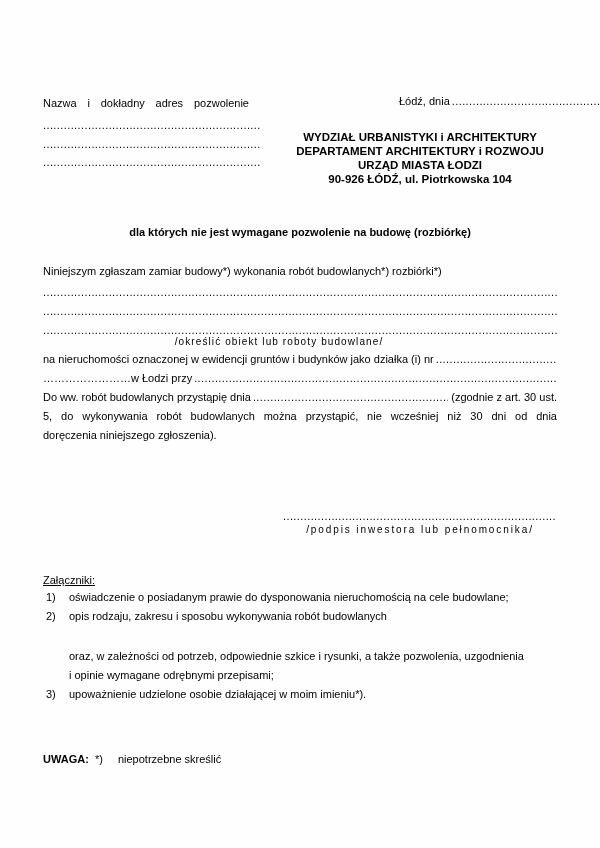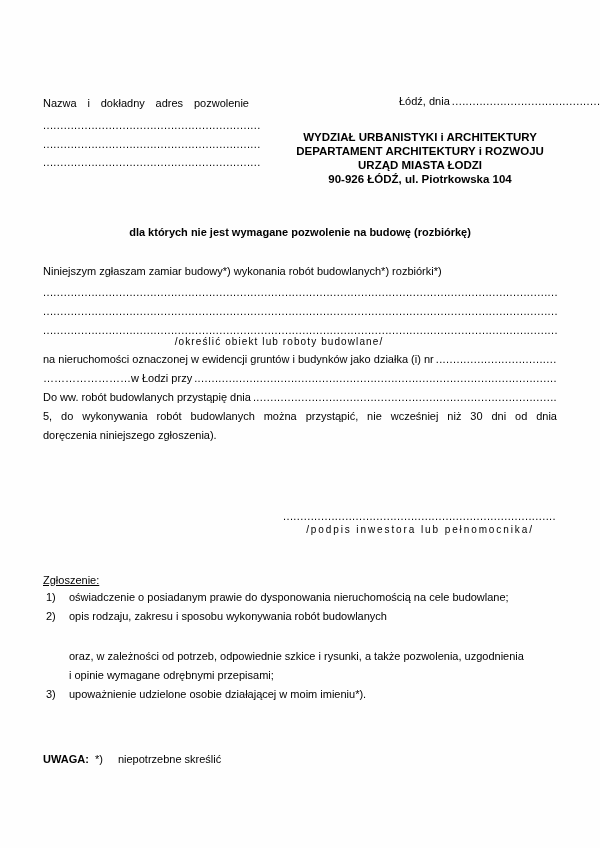--- a/index.html
+++ b/index.html
@@ -72,31 +72,32 @@
   <div class="abs fillrow" style="left:43px;top:369px;width:514px;">
     <span class="keep">……………………</span>
     <span class="keep">w Łodzi przy</span>
     <span class="dotfill">........................................................................................................................................................................................................</span>
   </div>
 
   <div class="abs" style="left:43px;top:388px;width:514px;line-height:19px;">
     <div class="fillrow">
       <span class="keep">Do ww. robót budowlanych przystąpię dnia</span>
       <span class="dotfill">........................................................................................................................................................................................................</span>
+      <span class="keep" style="padding-left:3px;">(zgodnie z art. 30 ust.</span>
     </div>
     <div class="just">5, do wykonywania robót budowlanych można przystąpić, nie wcześniej niż 30 dni od dnia</div>
     <div>doręczenia niniejszego zgłoszenia).</div>
   </div>
 
   <div class="abs" style="left:283px;top:510px;width:274px;">
     <div class="dotline" style="line-height:12px;">..............................................................................................................</div>
     <div class="ctr sigcaption nw" style="margin-top:2px;overflow:visible;">/podpis inwestora lub pełnomocnika/</div>
   </div>
 
-  <div class="abs underline" style="left:43px;top:571px;">Zgłoszenie:</div>
+  <div class="abs underline" style="left:43px;top:571px;">Załączniki:</div>
 
   <div class="abs" style="left:43px;top:588px;width:530px;line-height:19.3px;">
     <div class="fillrow" style="align-items:flex-start;">
       <span class="num" style="padding-left:3px;">1)</span>
       <span class="itemtext nw">oświadczenie o posiadanym prawie do dysponowania nieruchomością na cele budowlane;</span>
     </div>
     <div class="fillrow" style="align-items:flex-start;">
       <span class="num" style="padding-left:3px;">2)</span>
       <span class="itemtext">
         <span class="nw" style="display:block;">opis rodzaju, zakresu i sposobu wykonywania robót budowlanych</span>

